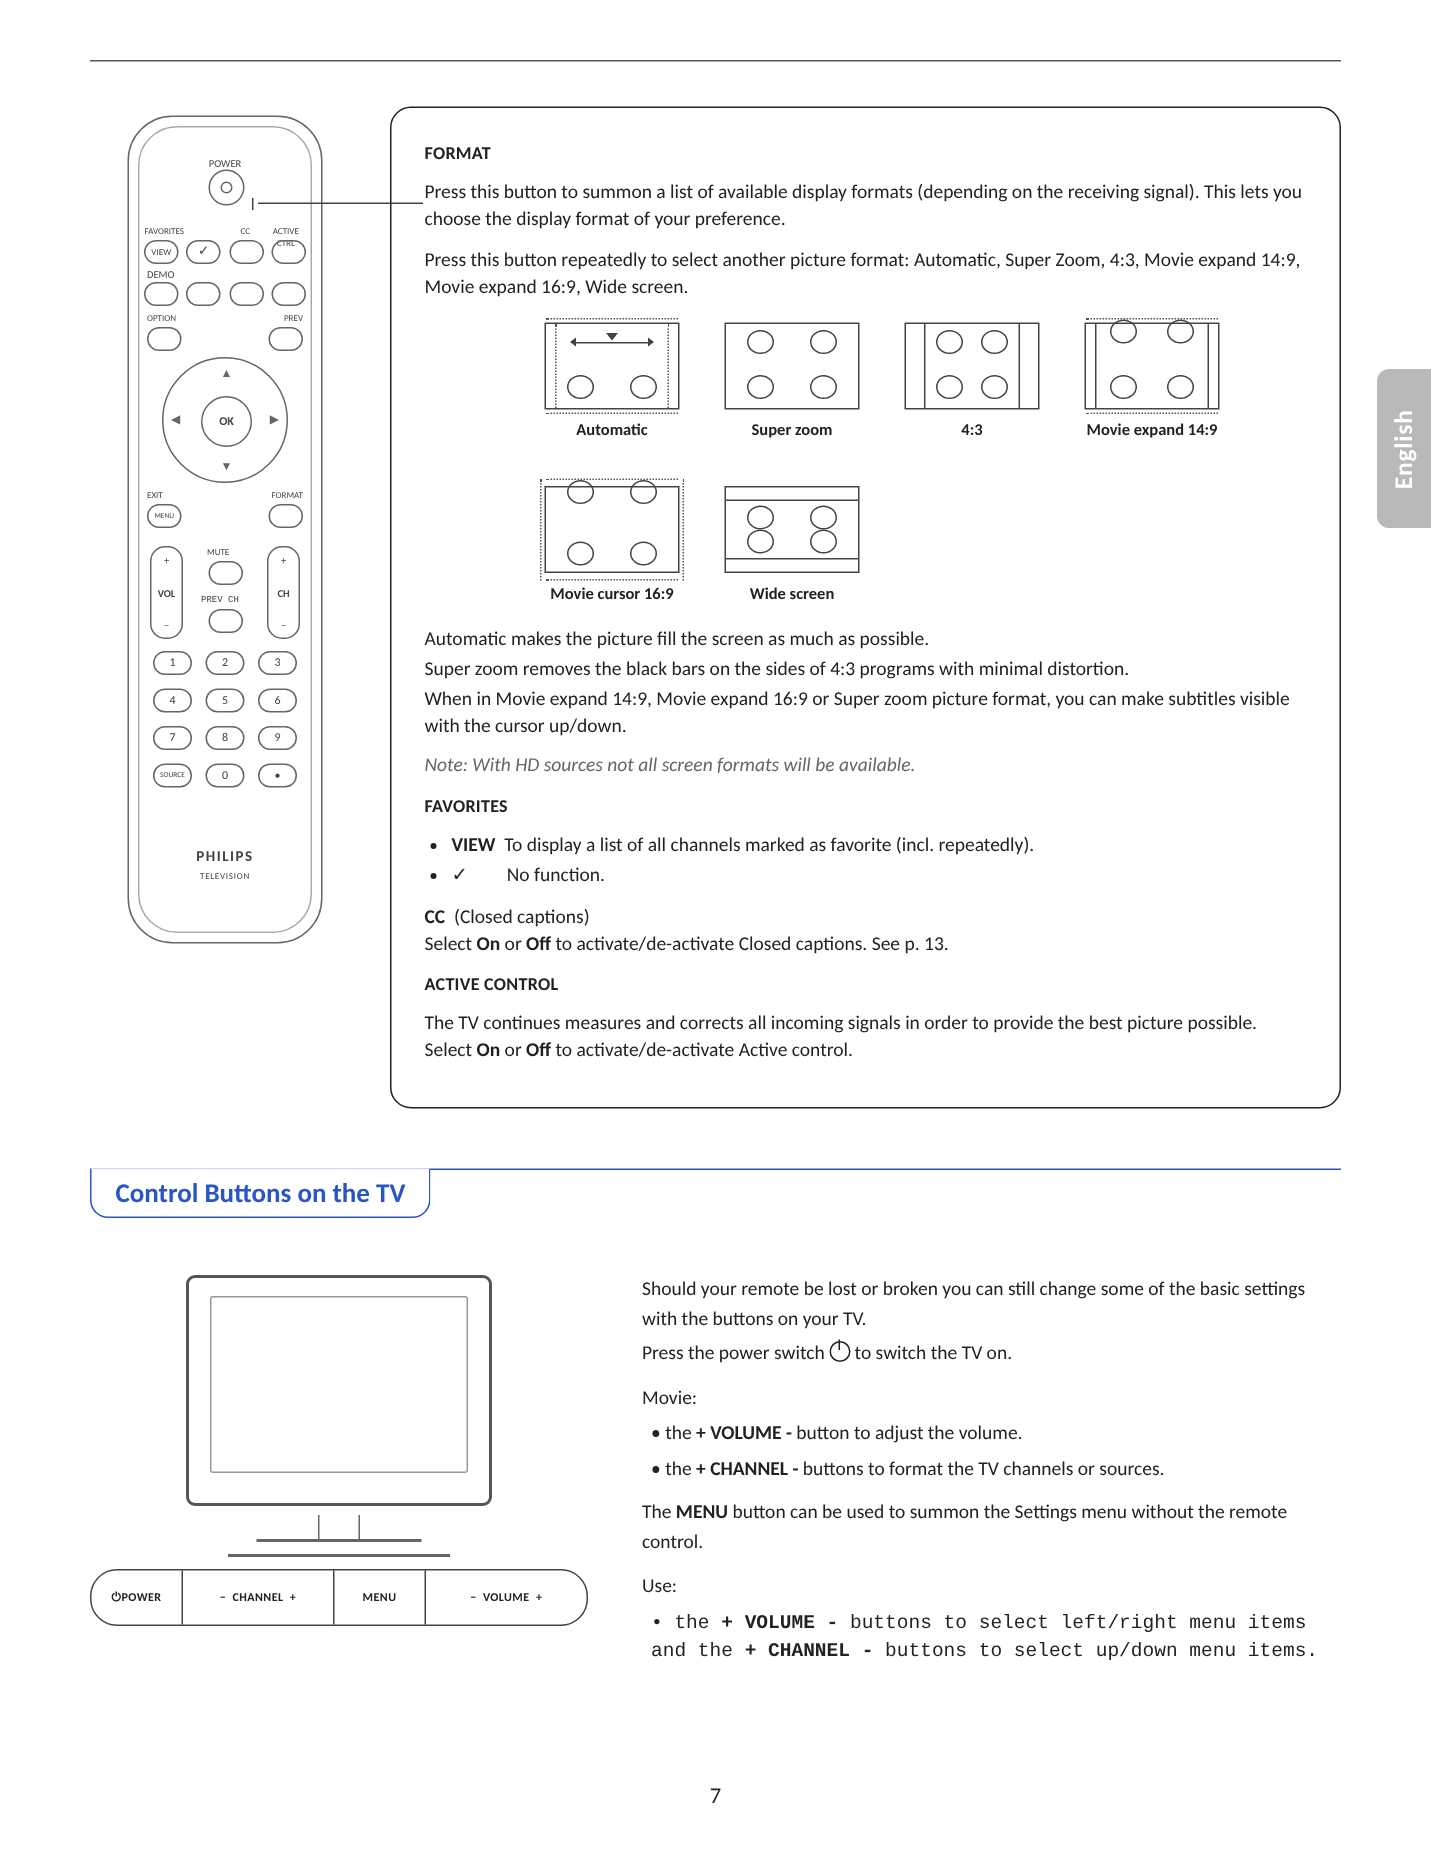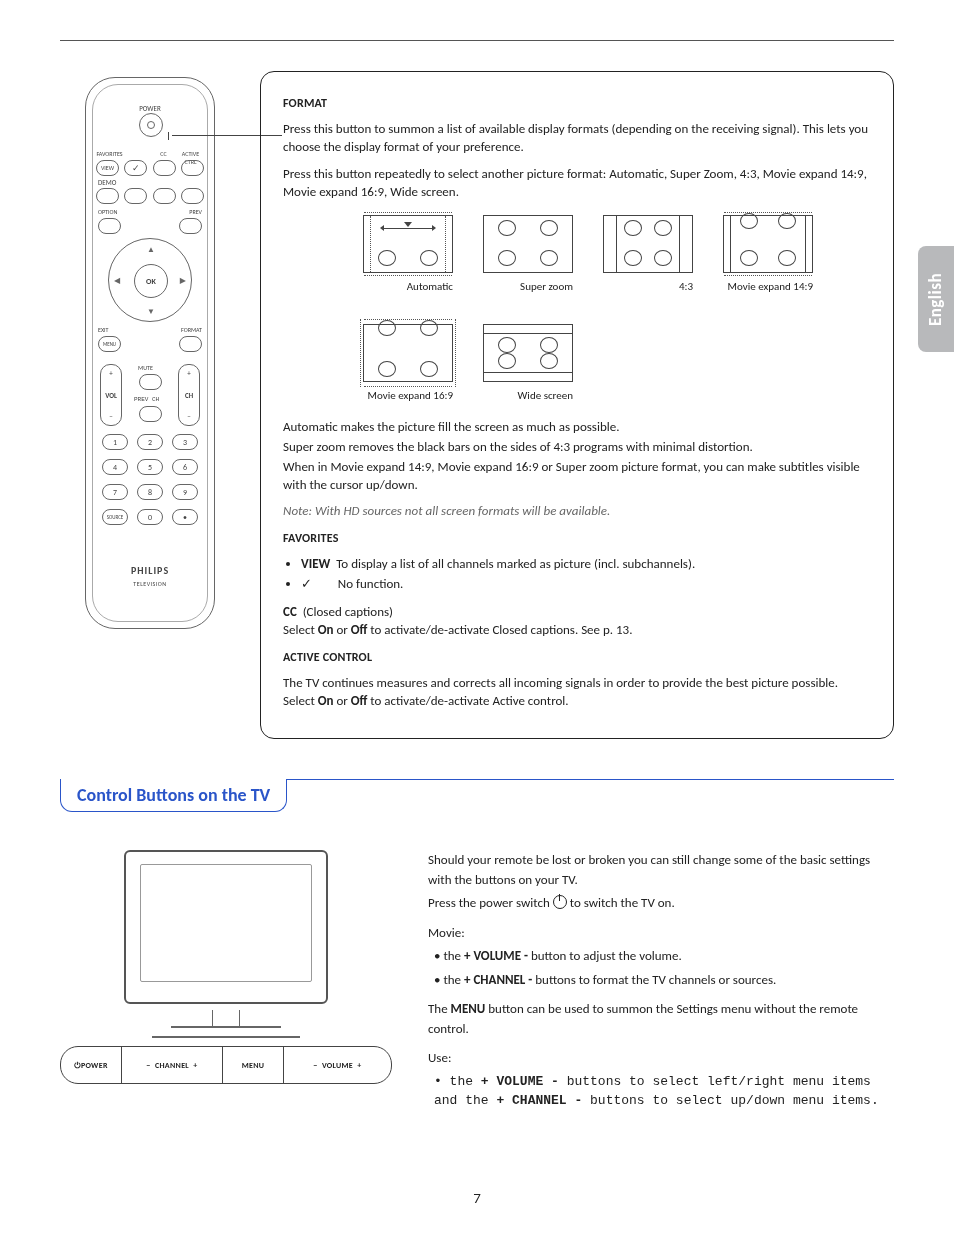--- a/index.html
+++ b/index.html
@@ -116,21 +116,21 @@
   .fmt-item { width: 90px; text-align: center; }
   .fmt-box {
     width: 88px; height: 56px;
     border: 1.5px solid #444;
     position: relative;
     margin-bottom: 6px;
   }
   .fmt-circ { position: absolute; width: 16px; height: 14px; border: 1.2px solid #444; border-radius: 50%; }
   .fmt-dots-h { position: absolute; left: 0; right: 0; height: 0; border-top: 1px dotted #555; }
   .fmt-dots-v { position: absolute; top: 0; bottom: 0; width: 0; border-left: 1px dotted #555; }
-  .fmt-lbl { font-weight: normal; font-size: 11px; text-align: right; }
+  .fmt-lbl { font-weight: bold; font-size: 11px; }
   .note { font-style: italic; color: #666; margin: 14px 0 14px 0; }
   .bullets { margin: 4px 0 10px 0; padding-left: 18px; }
   .bullets li { margin: 2px 0; }
 
   .lang-tab {
     position: absolute;
     top: 246px;
     right: 0;
     width: 36px;
     height: 106px;
@@ -418,21 +418,21 @@
             <div class="fmt-box">
               <div class="fmt-dots-h" style="top:-6px;"></div>
               <div class="fmt-dots-h" style="bottom:-6px;"></div>
               <div class="fmt-dots-v" style="left:-4px;top:-6px;bottom:-6px;"></div>
               <div class="fmt-dots-v" style="right:-4px;top:-6px;bottom:-6px;"></div>
               <div class="fmt-circ" style="top:-5px;left:14px;"></div>
               <div class="fmt-circ" style="top:-5px;right:14px;"></div>
               <div class="fmt-circ" style="bottom:4px;left:14px;"></div>
               <div class="fmt-circ" style="bottom:4px;right:14px;"></div>
             </div>
-            <div class="fmt-lbl">Movie expand 16:9</div>
+            <div class="fmt-lbl">Movie cursor 16:9</div>
           </div>
 
           <div class="fmt-item">
             <div class="fmt-box">
               <div style="position:absolute;top:0;left:0;right:0;height:8px;border-bottom:1px solid #444;"></div>
               <div style="position:absolute;bottom:0;left:0;right:0;height:8px;border-top:1px solid #444;"></div>
               <div class="fmt-circ" style="top:12px;left:14px;"></div>
               <div class="fmt-circ" style="top:12px;right:14px;"></div>
               <div class="fmt-circ" style="bottom:12px;left:14px;"></div>
               <div class="fmt-circ" style="bottom:12px;right:14px;"></div>
@@ -442,21 +442,21 @@
         </div>
 
         <p>Automatic makes the picture fill the screen as much as possible.</p>
         <p style="margin-top:-6px;">Super zoom removes the black bars on the sides of 4:3 programs with minimal distortion.</p>
         <p style="margin-top:-6px;">When in Movie expand 14:9, Movie expand 16:9 or Super zoom picture format, you can make subtitles visible with the cursor up/down.</p>
 
         <p class="note">Note: With HD sources not all screen formats will be available.</p>
 
         <p><b class="hh">FAVORITES</b></p>
         <ul class="bullets">
-          <li><b>VIEW</b>&nbsp;&nbsp;<span>To display a list of all channels marked as picture (incl. subchannels).</span></li>
+          <li><b>VIEW</b>&nbsp;&nbsp;<span>To display a list of all channels marked as favorite (incl. repeatedly).</span></li>
           <li><span style="display:inline-block;width:28px;">✓</span>&nbsp;&nbsp;&nbsp;<span>No function.</span></li>
         </ul>
 
         <p>
           <b>CC</b>&nbsp;&nbsp;<span>(Closed captions)</span><br>
           <span>Select </span><b>On</b><span> or </span><b>Off</b><span> to activate/de-activate Closed captions. See p. 13.</span>
         </p>
 
         <p><b class="hh">ACTIVE CONTROL</b></p>
         <p>

